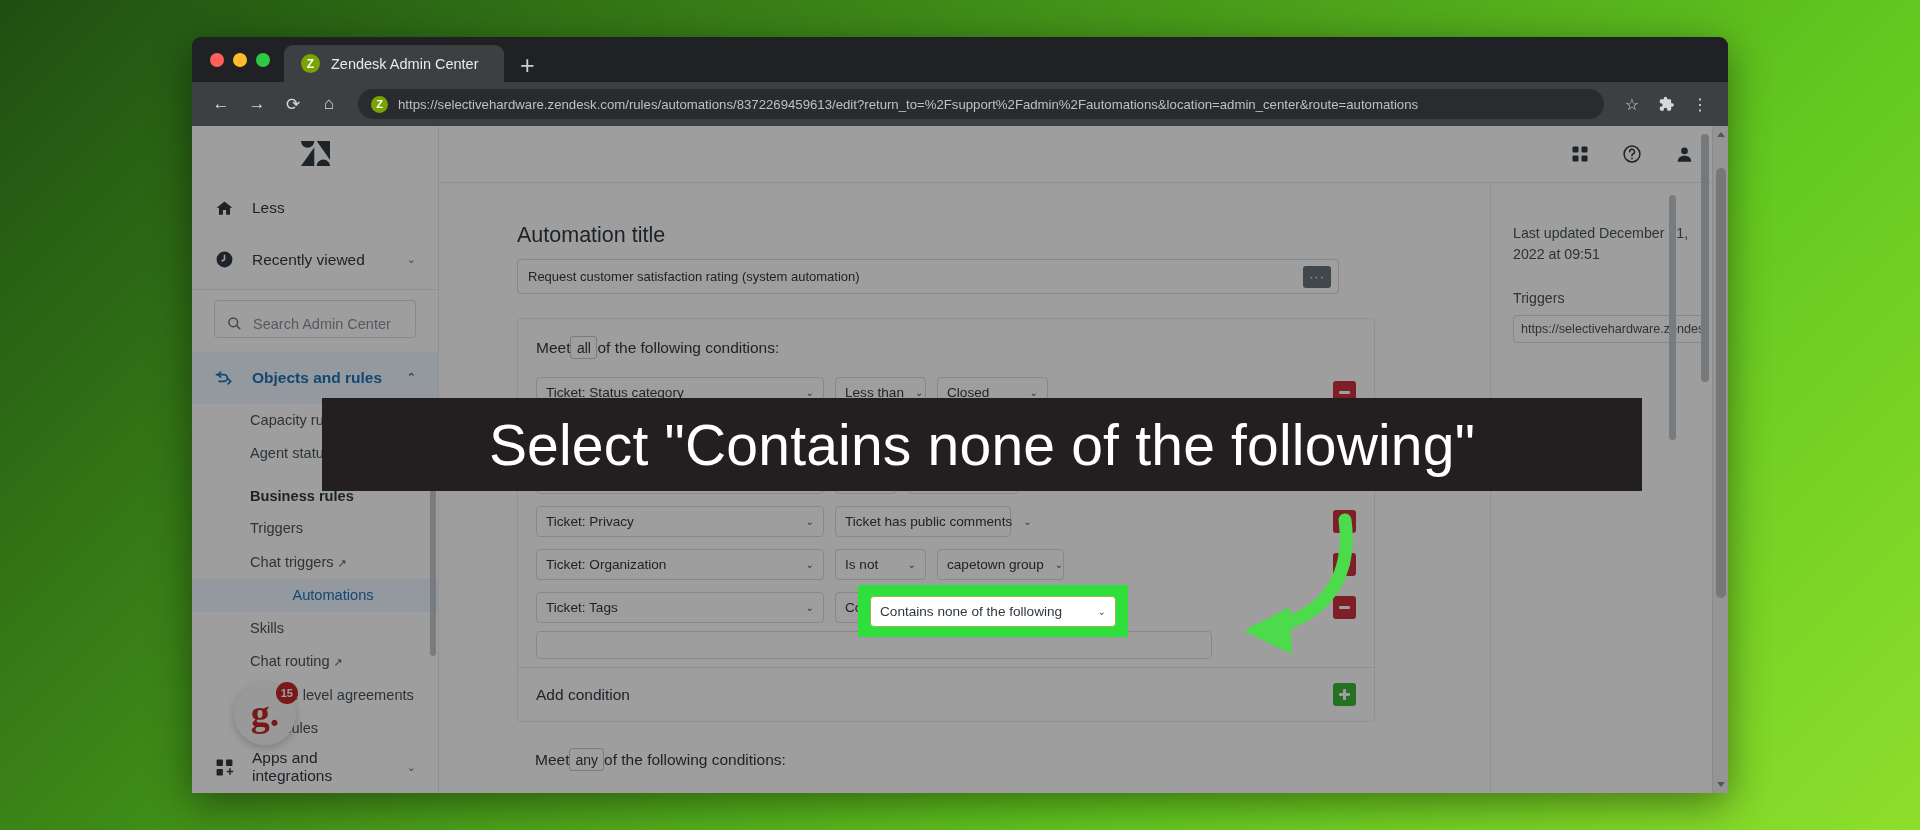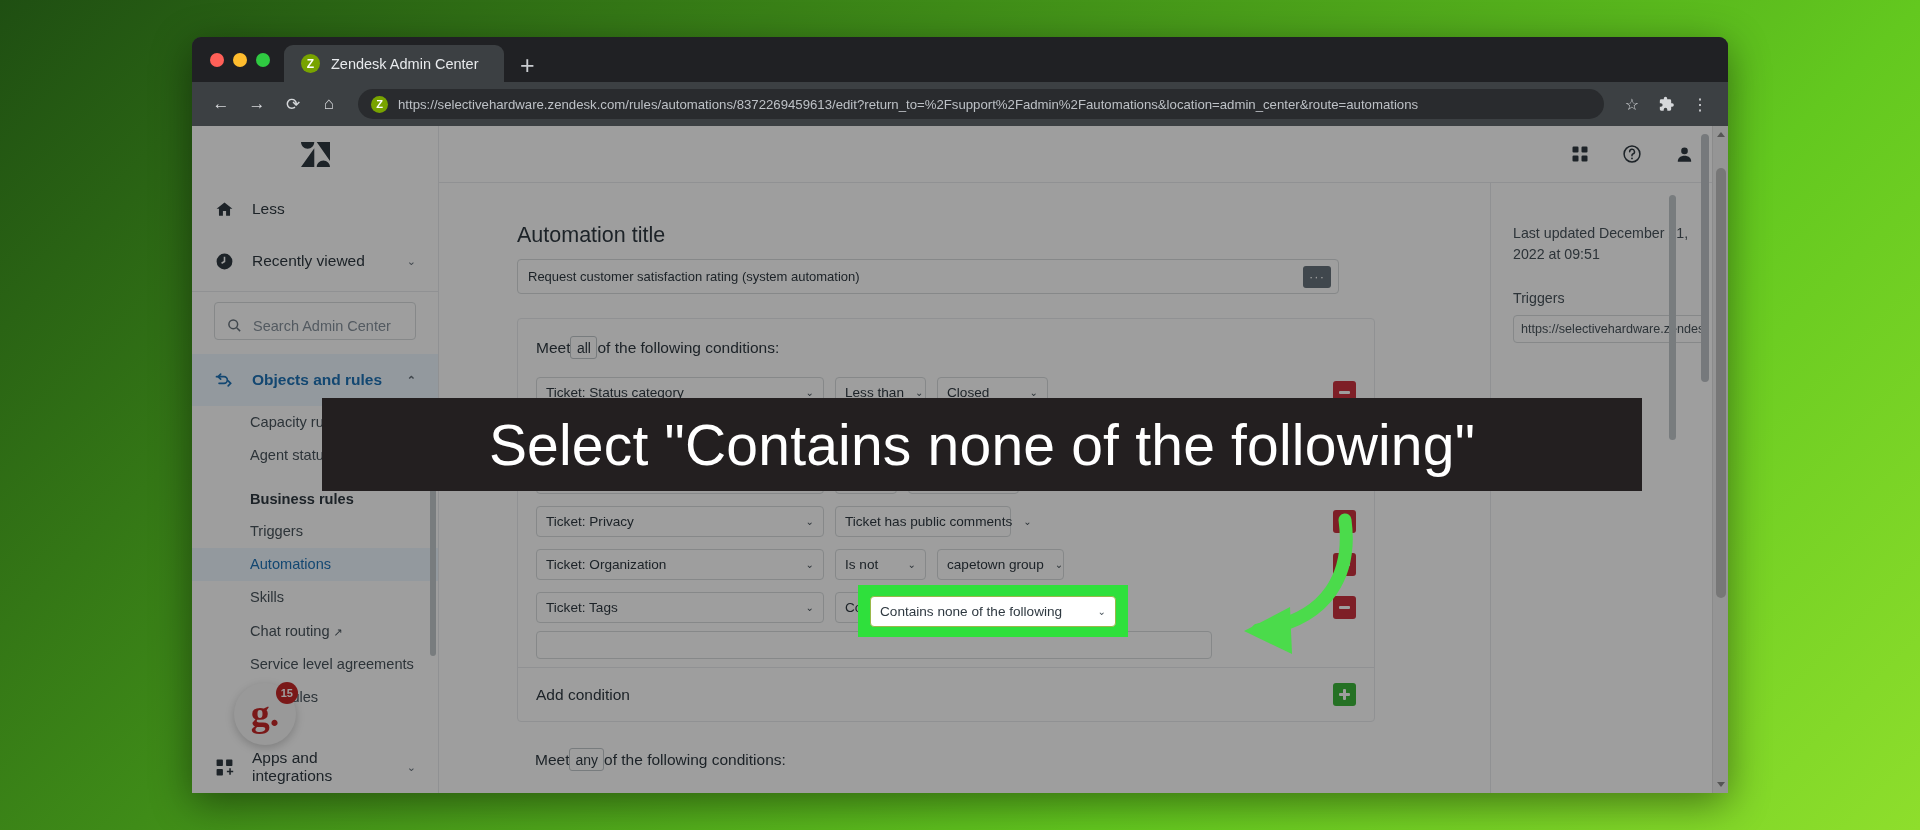--- a/index.html
+++ b/index.html
@@ -179,21 +179,21 @@
     color: #49545c;
     cursor: pointer;
     line-height: 1.32;
   }
   .sub-item.group-title {
     font-weight: 700; color: #2f3941;
     padding-top: 17px; padding-bottom: 6px;
     cursor: default;
   }
   .sub-item.selected {
-    background: #edf7ff; color: #1f73b7;
+    background: #edf7ff; color: #1f73b7; text-align: center;
   }
   .ext-link-glyph { font-size: 11px; margin-left: 4px; }
 
   .sidebar-scrollbar {
     position: absolute;
     right: 2px; top: 330px;
     width: 6px; height: 200px;
     background: #c2c8cc;
     border-radius: 3px;
   }
@@ -600,20 +600,23 @@
         </span>
         <span>Objects and rules</span>
         <span class="chev">⌃</span>
       </div>
 
       <div class="sub-list">
         <div class="sub-item">Capacity rules</div>
         <div class="sub-item">Agent statuses</div>
         <div class="sub-item group-title">Business rules</div>
         <div class="sub-item">Triggers</div>
+        <div class="sub-item">
+          <span>Chat triggers</span><span class="ext-link-glyph">↗</span>
+        </div>
         <div class="sub-item selected">Automations</div>
         <div class="sub-item">Skills</div>
         <div class="sub-item">
           <span>Chat routing</span><span class="ext-link-glyph">↗</span>
         </div>
         <div class="sub-item">Service level agreements</div>
         <div class="sub-item">Schedules</div>
       </div>
 
       <div class="nav-row apps-row">

